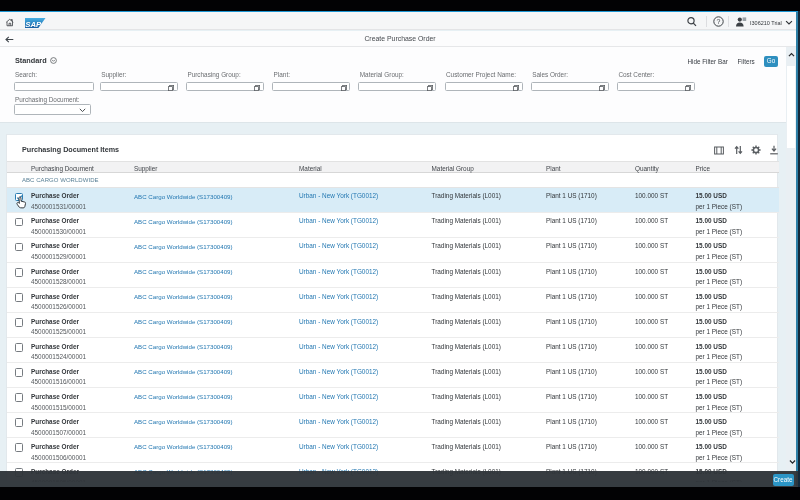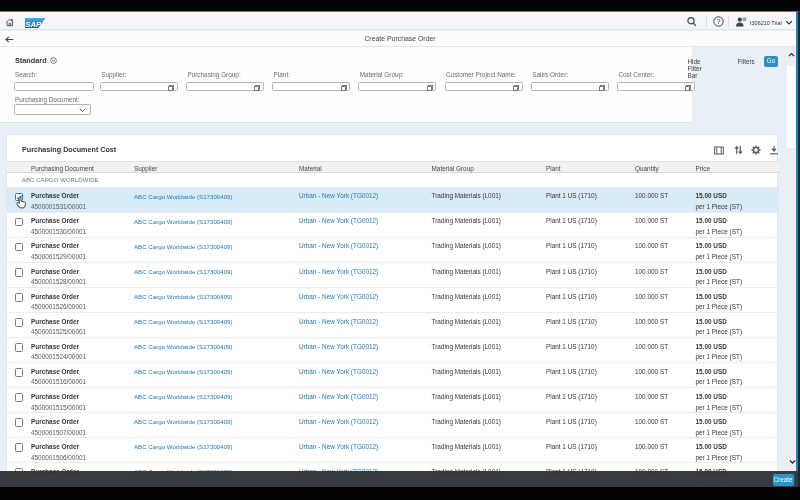--- a/index.html
+++ b/index.html
@@ -47,21 +47,21 @@
   </svg>
 </div>
 
 <div class="abs" style="left:0;top:30.5px;width:800px;height:16.5px;background:#fcfcfd;border-bottom:1px solid #e6e7e9">
   <svg class="abs" style="left:4.5px;top:5.4px" width="9" height="7" viewBox="0 0 9 7">
     <path d="M8.3 3.5 L1.2 3.5 M3.8 0.9 L1 3.5 L3.8 6.1" stroke="#3f454b" stroke-width="1.1" fill="none"></path>
   </svg>
   <div class="abs" style="left:0;top:4.6px;width:800px;text-align:center;font-size:6.9px;color:#45494e">Create Purchase Order</div>
 </div>
 
-<div class="abs" style="left:0;top:47px;width:692px;height:76px;background:#fdfdfe;border-bottom:1px solid #dde5e9">
+<div class="abs" style="left:0;top:47px;width:800px;height:76px;background:#fdfdfe;border-bottom:1px solid #dde5e9">
   <span class="abs" style="left:15px;top:9px;font-size:7.3px;font-weight:bold;color:#32363a">Standard</span>
   <svg class="abs" style="left:50px;top:9.8px" width="7" height="7" viewBox="0 0 7 7">
     <circle cx="3.5" cy="3.5" r="2.9" stroke="#5a5e62" stroke-width="0.8" fill="none"></circle>
     <path d="M2.1 2.9 L3.5 4.3 L4.9 2.9" stroke="#5a5e62" stroke-width="0.8" fill="none"></path>
   </svg>
   <span class="abs" style="left:687.5px;top:11.2px;font-size:6.3px;color:#363b41">Hide Filter Bar</span>
   <span class="abs" style="left:737.5px;top:11.2px;font-size:6.3px;color:#363b41">Filters</span>
   <span class="abs" style="left:764px;top:9.3px;width:14px;height:10.4px;background:#2e8fbf;border-radius:2px;color:#fff;font-size:6.3px;text-align:center;line-height:10.4px">Go</span>
   <div class="abs" style="left:0;top:-47px;width:800px;height:200px;pointer-events:none">
   </div>
@@ -118,21 +118,21 @@
     </span>
   <span class="abs" style="left:15px;top:49px;color:#6a6d70">Purchasing Document:</span>
   <span class="abs" style="left:14px;top:56.8px;width:76.5px;height:11.7px;background:#fff;border:1px solid #afb5ba;border-radius:1.5px">
     <svg style="position:absolute;right:4px;top:3.2px" width="7" height="5" viewBox="0 0 7 5">
       <path d="M0.8 0.8 L3.5 3.6 L6.2 0.8" stroke="#4a4e52" stroke-width="1" fill="none"></path>
     </svg>
   </span>
 </div>
 
 <div class="abs" style="left:6px;top:134px;width:771.5px;height:347px;background:#fff;border:1px solid #e2e8ec;border-bottom:none">
-  <span class="abs" style="left:15px;top:9.5px;font-size:7.2px;font-weight:bold;color:#32363a">Purchasing Document Cost</span>
+  <span class="abs" style="left:15px;top:9.5px;font-size:7.2px;font-weight:bold;color:#32363a">Purchasing Document Items</span>
 
   <svg class="abs" style="left:707px;top:10.5px" width="10" height="9" viewBox="0 0 10 9">
     <rect x="0.6" y="1" width="8.8" height="7" fill="none" stroke="#595d61" stroke-width="1"></rect>
     <line x1="2.8" y1="1" x2="2.8" y2="8" stroke="#595d61" stroke-width="1"></line>
     <line x1="7.2" y1="1" x2="7.2" y2="8" stroke="#595d61" stroke-width="1"></line>
   </svg>
   <svg class="abs" style="left:727px;top:10px" width="9" height="10" viewBox="0 0 9 10">
     <path d="M2.7 9 L2.7 2 M1 3.6 L2.7 1.6 L4.4 3.6" stroke="#595d61" stroke-width="1.2" fill="none"></path>
     <path d="M6.3 1 L6.3 8 M4.6 6.4 L6.3 8.4 L8 6.4" stroke="#595d61" stroke-width="1.2" fill="none"></path>
   </svg>

